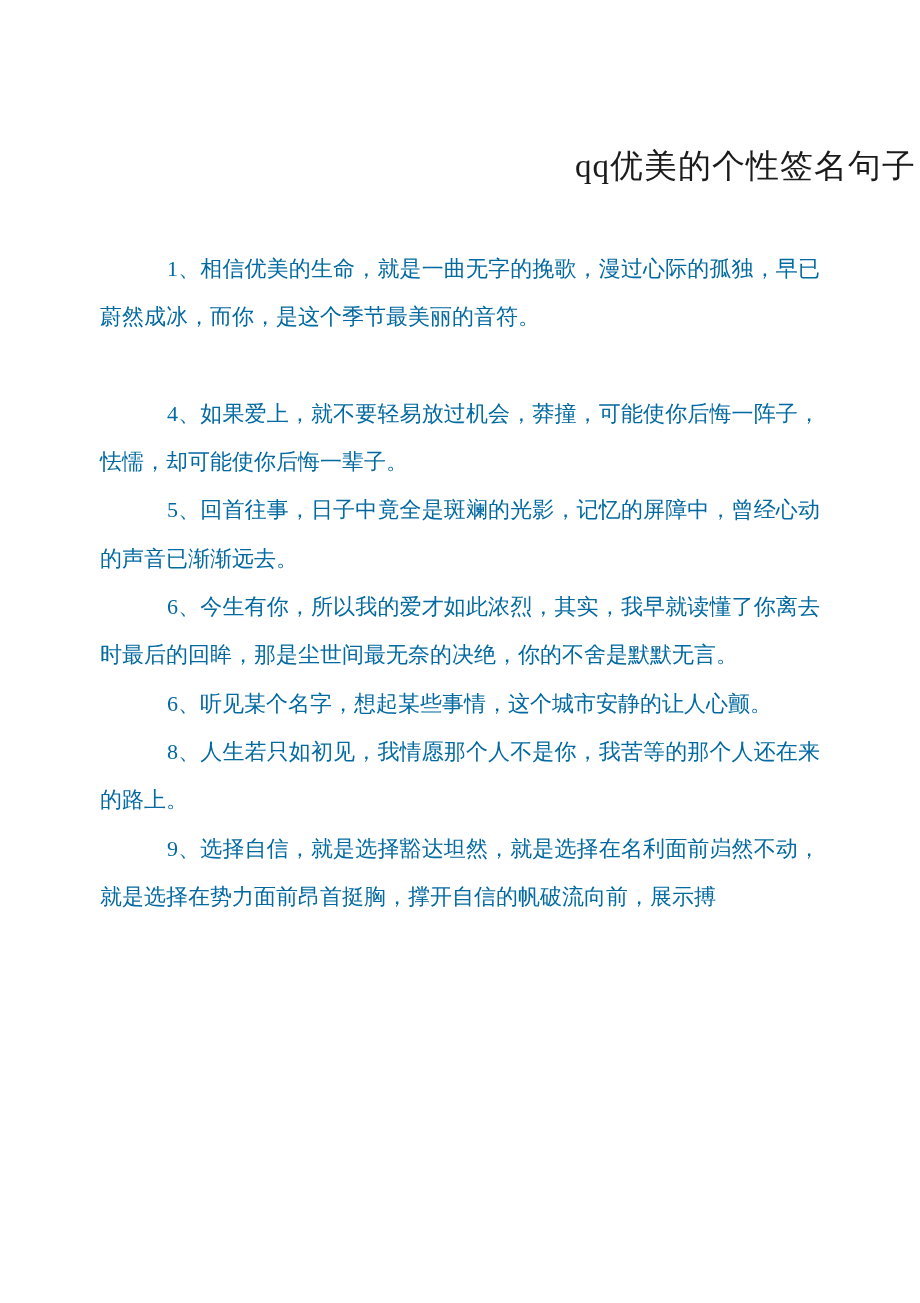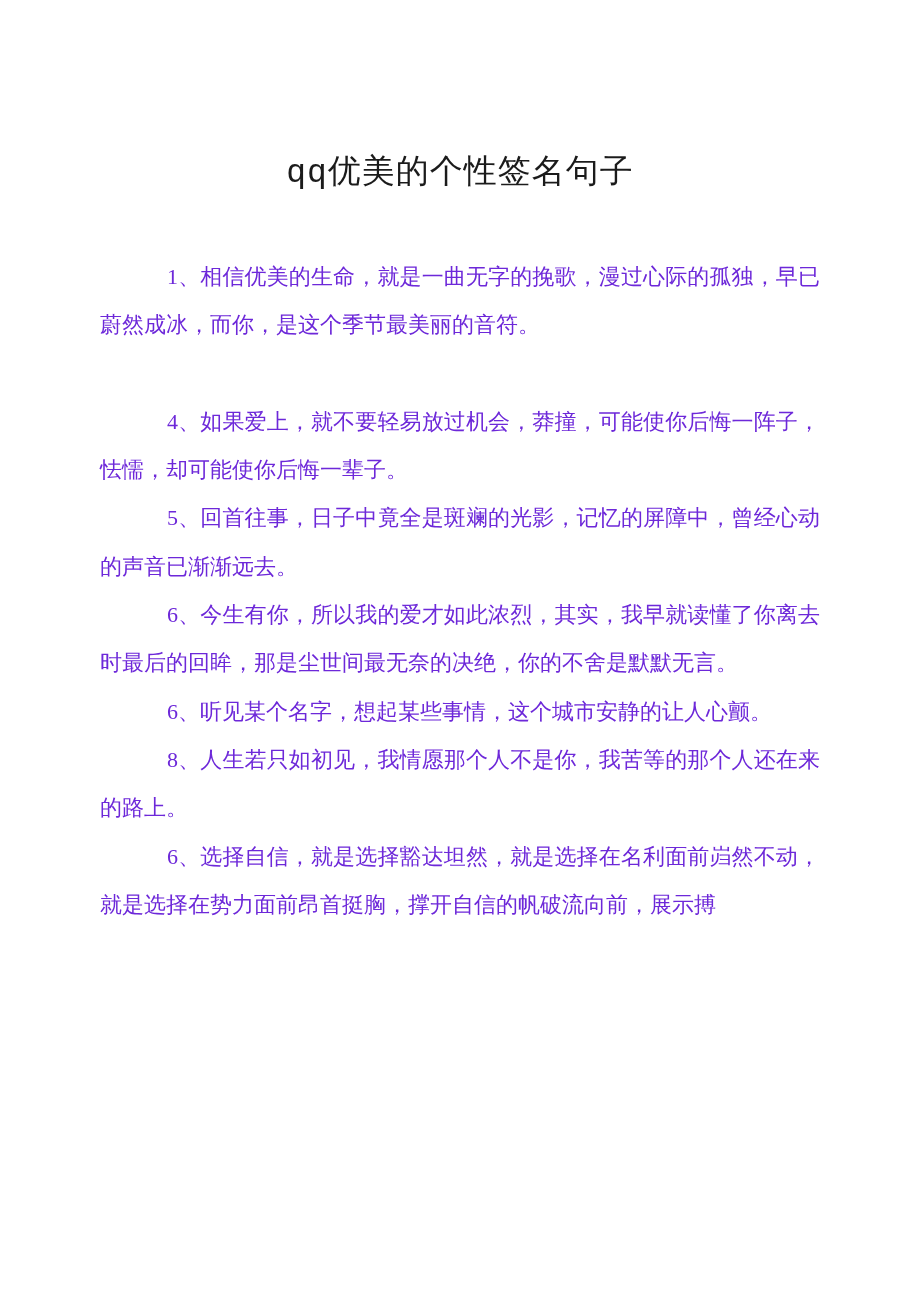--- a/index.html
+++ b/index.html
@@ -10,36 +10,35 @@
   .page {
     position: relative;
     width: 920px;
     height: 1303px;
     background: #ffffff;
     overflow: hidden;
     font-family: "Liberation Serif", "DejaVu Serif", serif;
     color: #212121;
   }
   .doc-title {
-    margin: 12px;
+    margin: 4px;
     padding-top: 141px;
-    text-align: center;
+    text-align: right;
     font-size: 33px;
     font-weight: 400;
     line-height: 42px;
     letter-spacing: 1px;
     color: #1b1b1b;
-    font-family: Liberation Mono, monospace;
   }
   .content {
     margin: 58px 100px 0 100px;
     font-size: 22px;
     line-height: 48.3px;
     text-align: justify;
-    color: #6d28d9;
+    color: #0369a1;
   }
   .content p {
     margin: 0;
     padding: 0;
     text-indent: 67px;
     min-height: 48.3px;
   }
 </style>
 </head>
 <body>
@@ -47,15 +46,15 @@
 <div class="page">
   <h1 class="doc-title">qq优美的个性签名句子</h1>
   <div class="content">
     <p>1、相信优美的生命，就是一曲无字的挽歌，漫过心际的孤独，早已蔚然成冰，而你，是这个季节最美丽的音符。</p>
     <p></p>
     <p>4、如果爱上，就不要轻易放过机会，莽撞，可能使你后悔一阵子，怯懦，却可能使你后悔一辈子。</p>
     <p>5、回首往事，日子中竟全是斑斓的光影，记忆的屏障中，曾经心动的声音已渐渐远去。</p>
     <p>6、今生有你，所以我的爱才如此浓烈，其实，我早就读懂了你离去时最后的回眸，那是尘世间最无奈的决绝，你的不舍是默默无言。</p>
     <p>6、听见某个名字，想起某些事情，这个城市安静的让人心颤。</p>
     <p>8、人生若只如初见，我情愿那个人不是你，我苦等的那个人还在来的路上。</p>
-    <p>6、选择自信，就是选择豁达坦然，就是选择在名利面前岿然不动，就是选择在势力面前昂首挺胸，撑开自信的帆破流向前，展示搏</p>
+    <p>9、选择自信，就是选择豁达坦然，就是选择在名利面前岿然不动，就是选择在势力面前昂首挺胸，撑开自信的帆破流向前，展示搏</p>
   </div>
 </div>
 
 </body></html>

